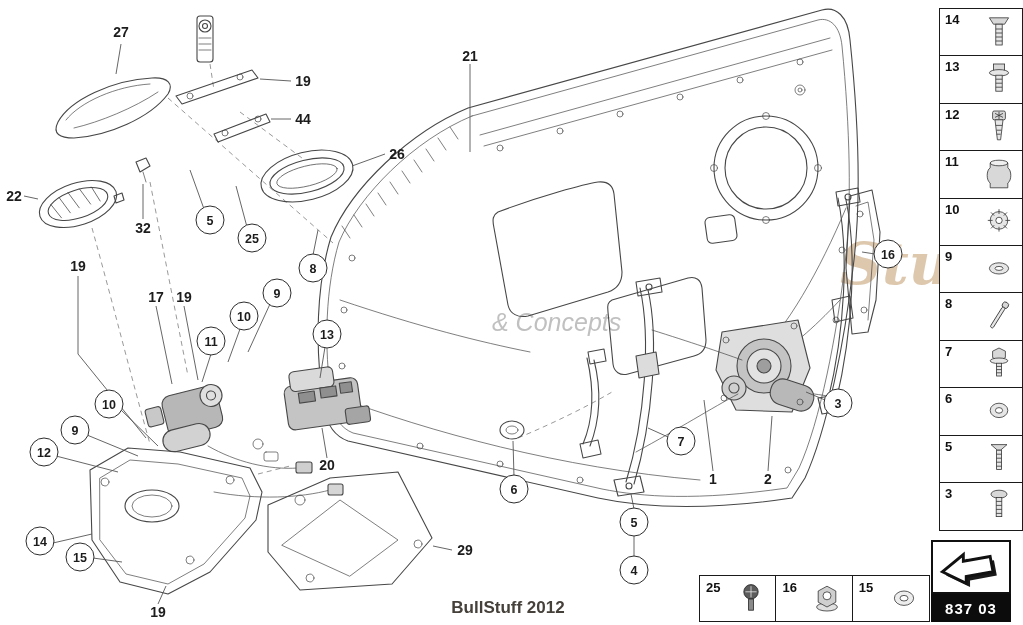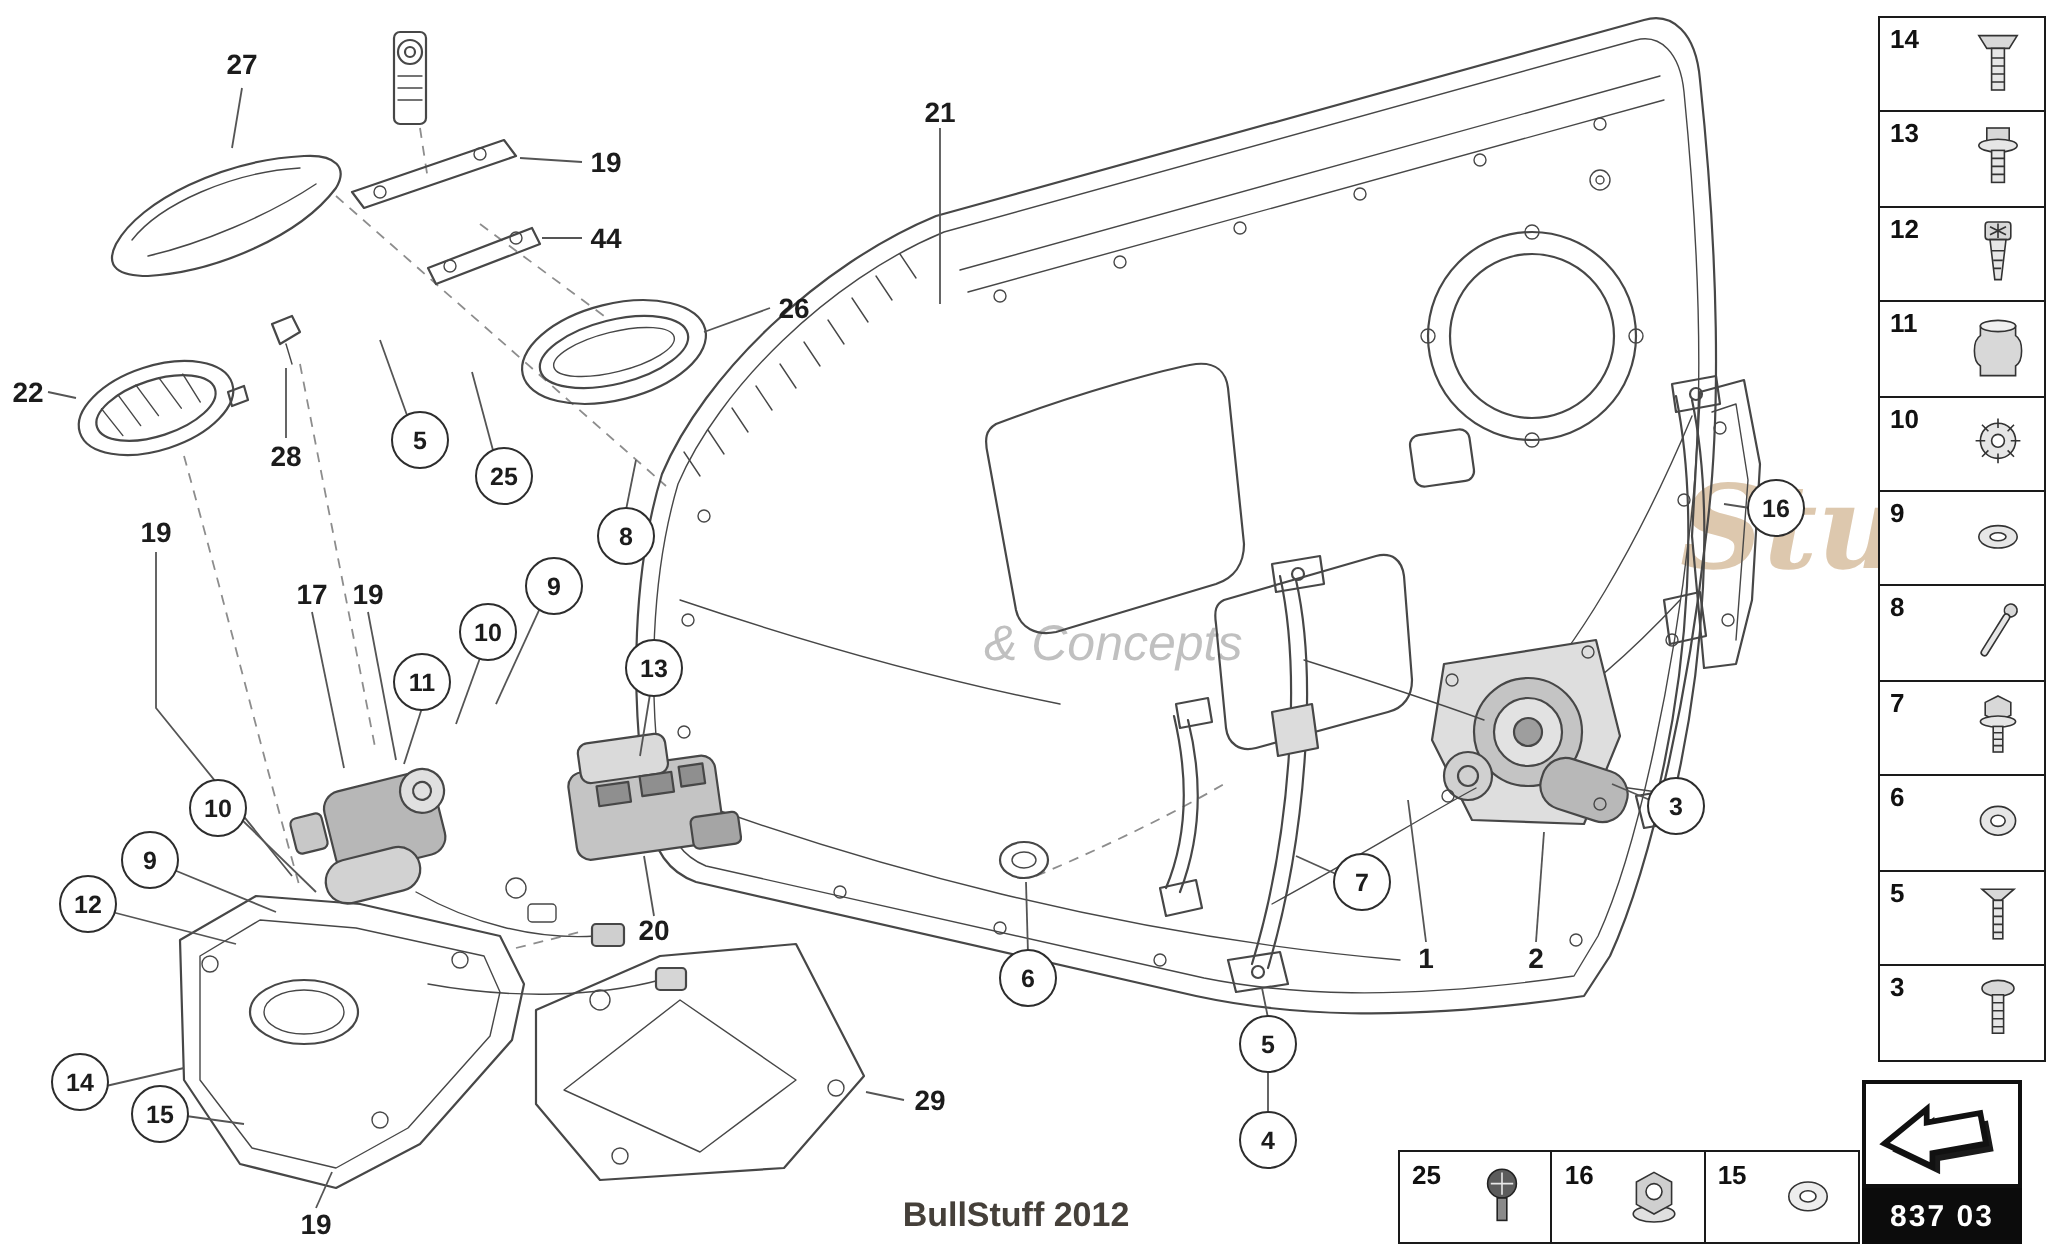--- a/index.html
+++ b/index.html
@@ -295,21 +295,21 @@
       <path d="M634 509 L631 494"></path>
         <path d="M634 557 L634 536"></path>
     </g>
   </svg>
 
   <span class="co" style="left:121px;top:32px">27</span>
   <span class="co" style="left:303px;top:81px">19</span>
   <span class="co" style="left:303px;top:119px">44</span>
   <span class="co" style="left:397px;top:154px">26</span>
   <span class="co" style="left:14px;top:196px">22</span>
-  <span class="co" style="left:143px;top:228px">28</span>
+  <span class="co" style="left:143px;top:228px">32</span>
   <span class="co" style="left:470px;top:56px">21</span>
   <span class="co" style="left:78px;top:266px">19</span>
   <span class="co" style="left:156px;top:297px">17</span>
   <span class="co" style="left:184px;top:297px">19</span>
   <span class="co circ" style="left:210px;top:220px">5</span>
   <span class="co circ" style="left:252px;top:238px">25</span>
   <span class="co circ" style="left:313px;top:268px">8</span>
   <span class="co circ" style="left:277px;top:293px">9</span>
   <span class="co circ" style="left:244px;top:316px">10</span>
   <span class="co circ" style="left:327px;top:334px">13</span>

